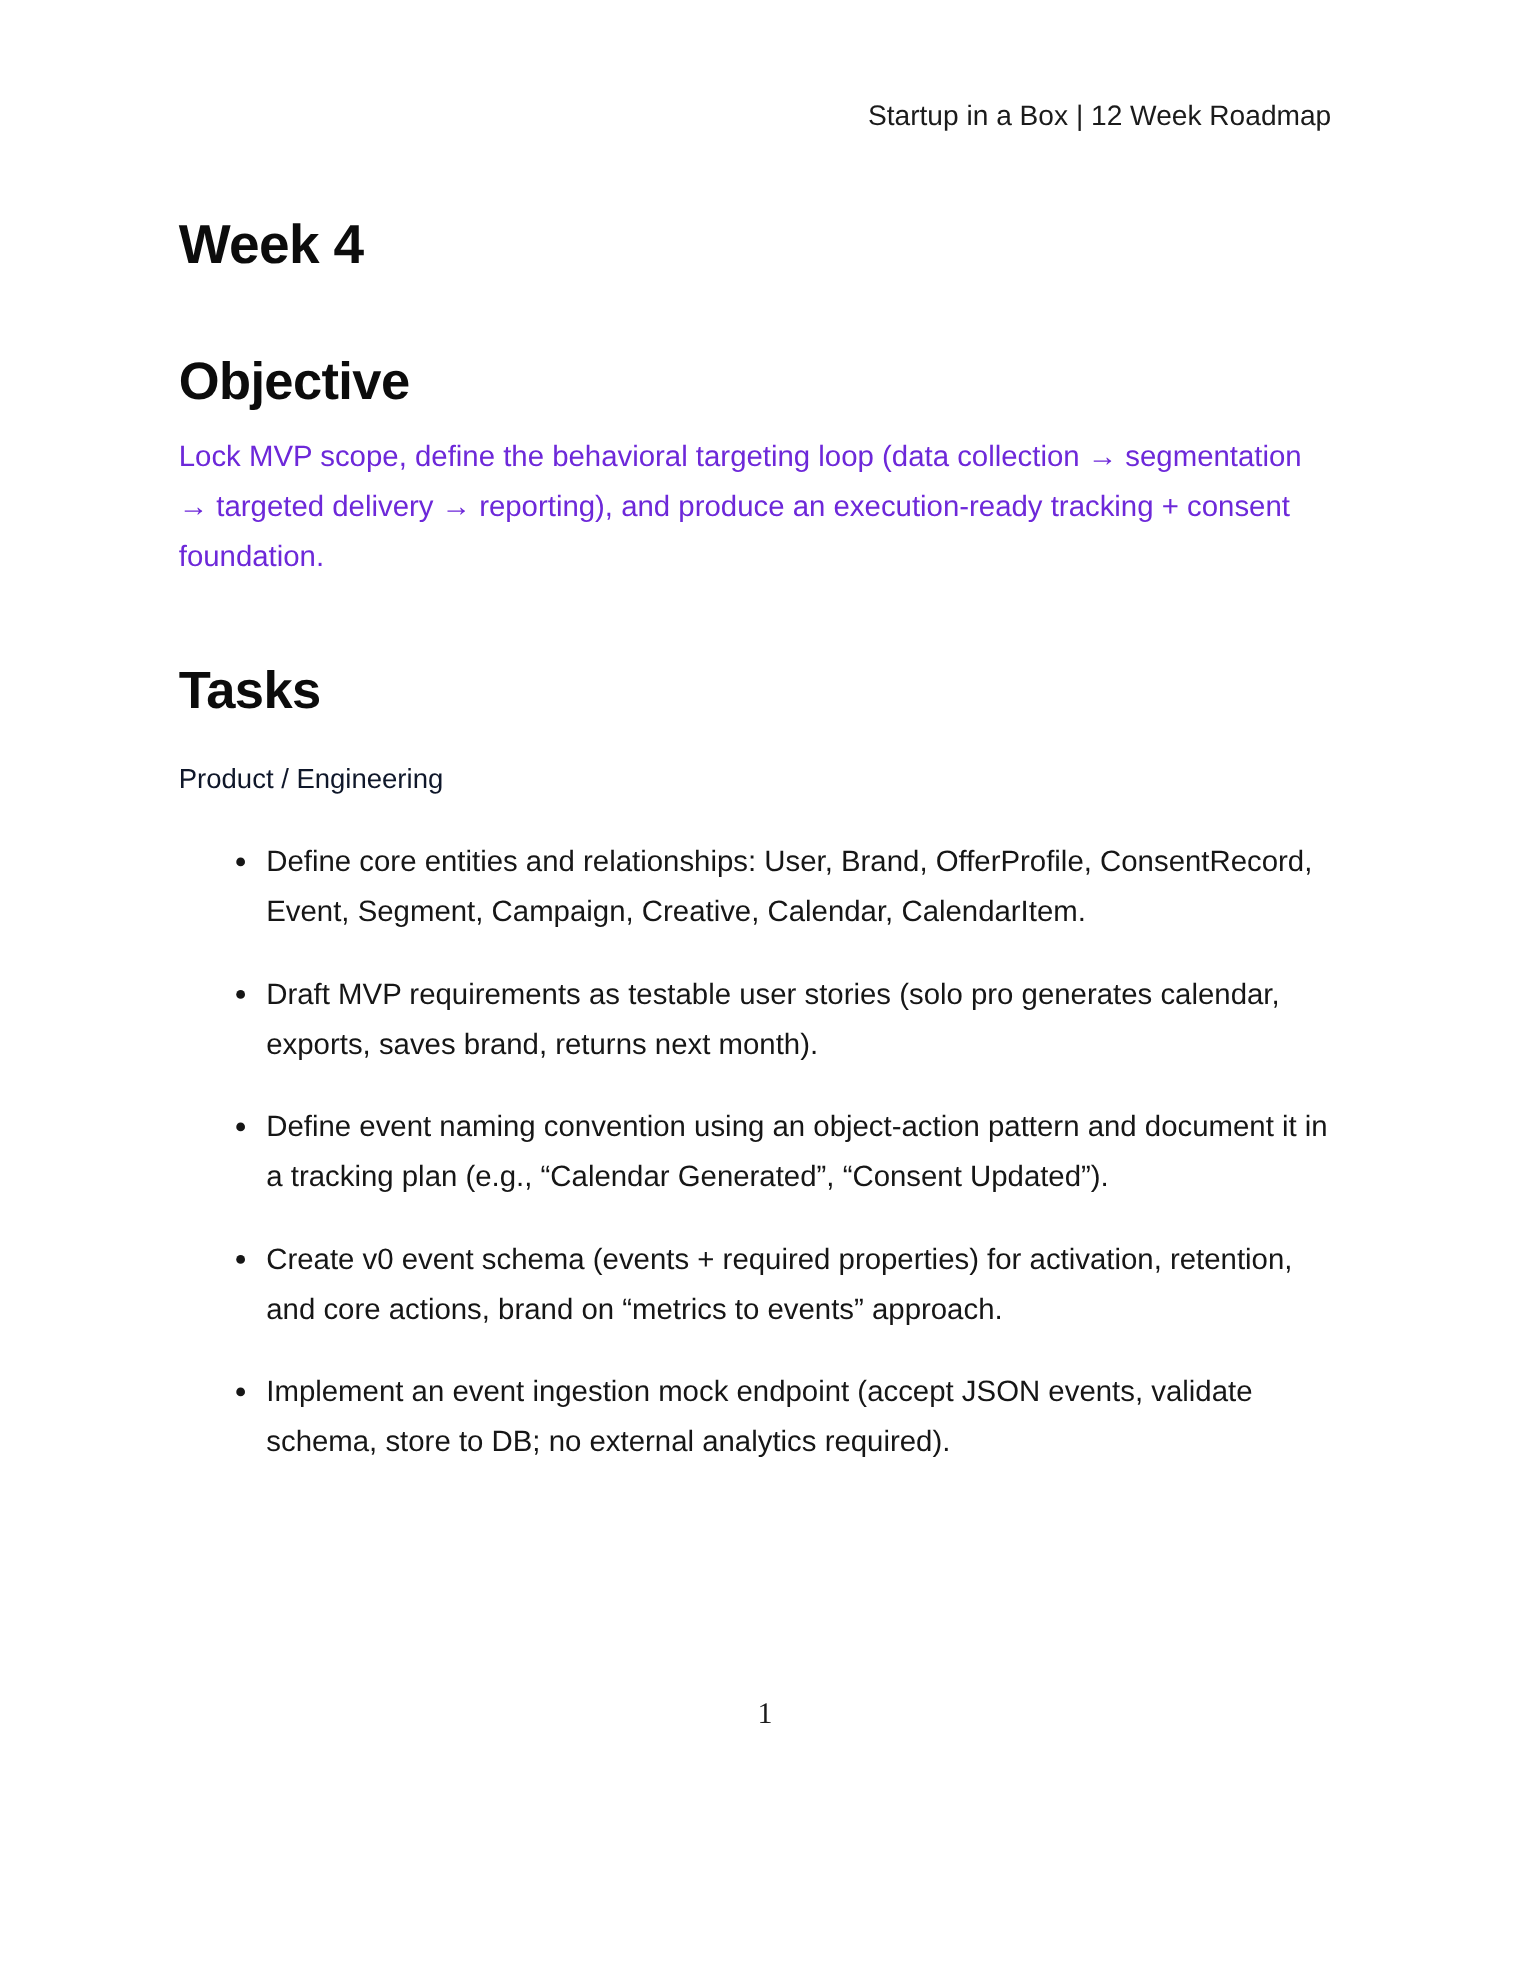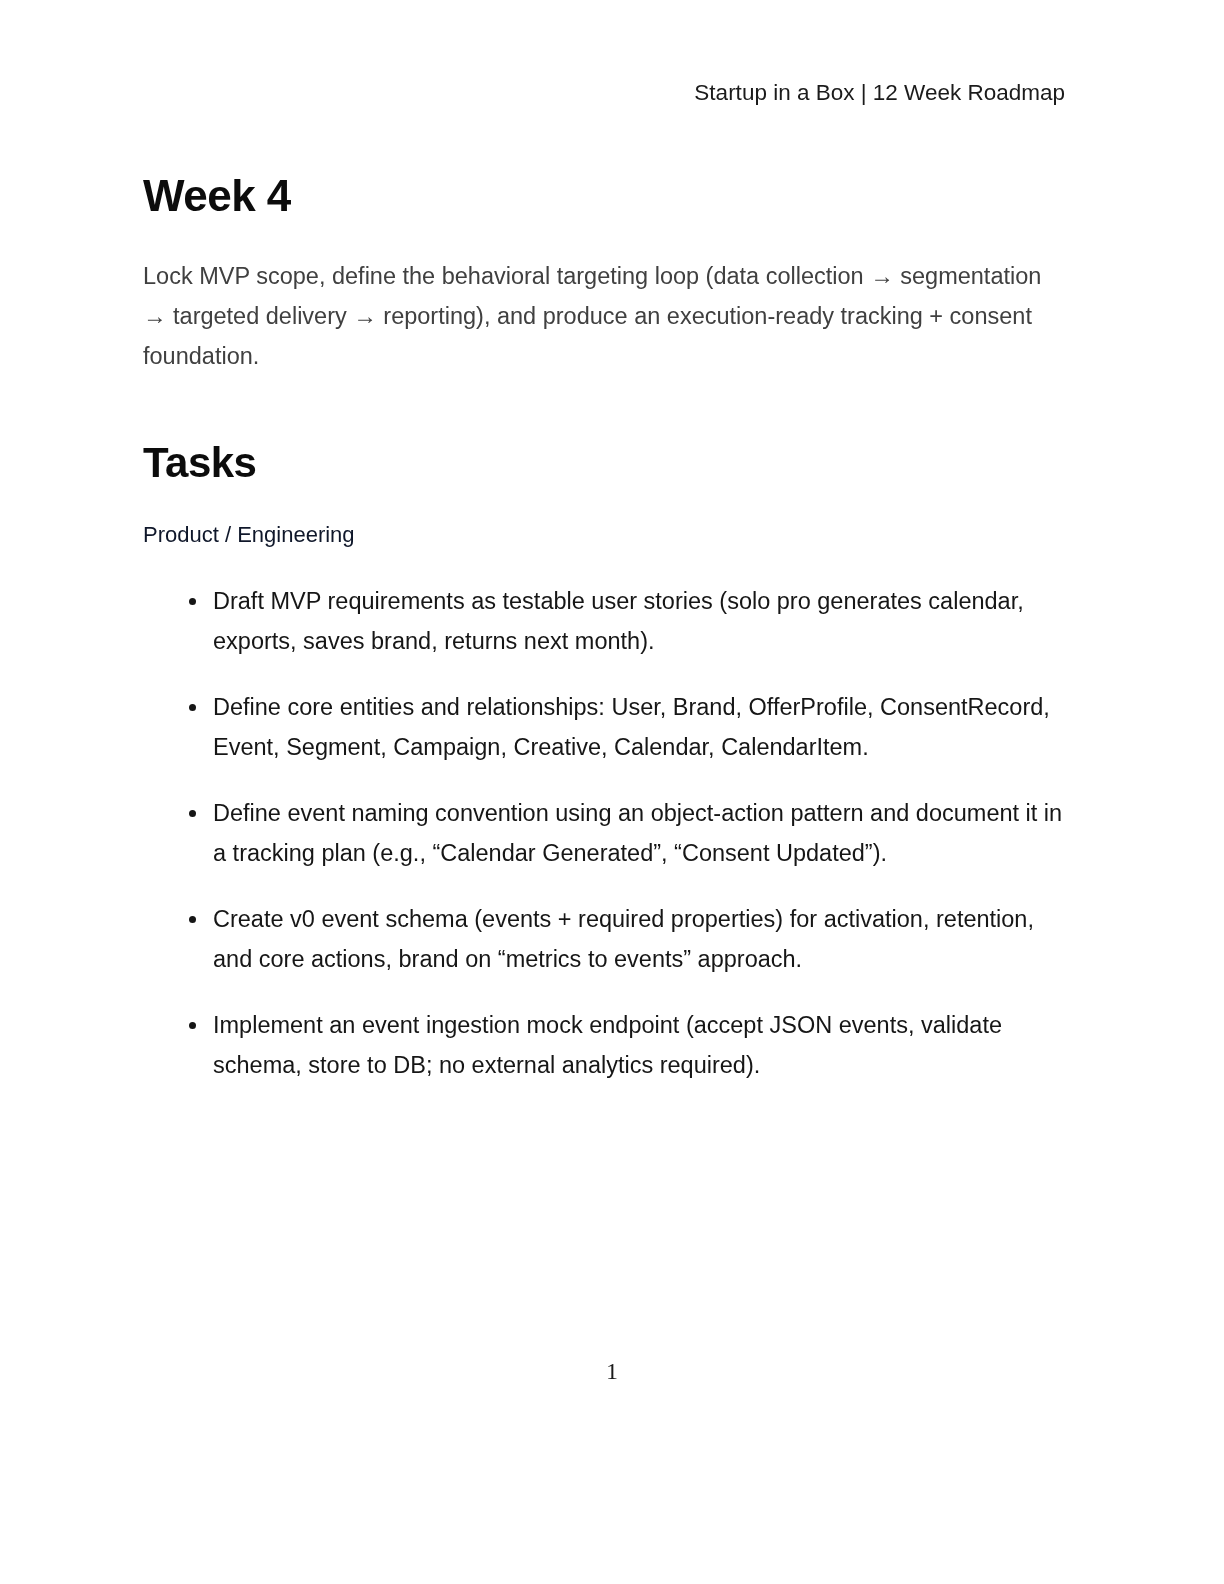--- a/index.html
+++ b/index.html
@@ -33,25 +33,25 @@
   h2.section-heading {
     font-size: 42px;
     line-height: 1.1;
     font-weight: 700;
     color: #0c0c0c;
     letter-spacing: -0.5px;
   }
   h2.objective-heading { margin-top: 62px; }
   h2.tasks-heading { margin-top: 64px; }
   p.body-paragraph {
-    margin-top: 36px;
+    margin-top: 16px;
     font-size: 23.5px;
     line-height: 40px;
     max-width: 930px;
-    color: #404040;
+    color: #6d28d9;
   }
   p.subheading {
     margin-top: 28px;
     font-size: 22px;
     line-height: 40px;
     color: #0f172a;
   }
   ul.task-list {
     list-style: none;
     margin-top: 22px;
@@ -90,30 +90,31 @@
 <body>
 
 <div class="page">
 
   <div class="running-header">
     <span>Startup in a Box | 12 Week Roadmap</span>
   </div>
 
   <h1 class="week-heading">Week 4</h1>
 
+  <h2 class="section-heading objective-heading">Objective</h2>
 
   <p class="body-paragraph">Lock MVP scope, define the behavioral targeting loop (data collection → segmentation → targeted delivery → reporting), and produce an execution-ready tracking + consent foundation.</p>
 
   <h2 class="section-heading tasks-heading">Tasks</h2>
 
   <p class="subheading">Product / Engineering</p>
 
   <ul class="task-list">
+    <li>Define core entities and relationships: User, Brand, OfferProfile, ConsentRecord, Event, Segment, Campaign, Creative, Calendar, CalendarItem.</li>
     <li>Draft MVP requirements as testable user stories (solo pro generates calendar, exports, saves brand, returns next month).</li>
-    <li>Define core entities and relationships: User, Brand, OfferProfile, ConsentRecord, Event, Segment, Campaign, Creative, Calendar, CalendarItem.</li>
     <li>Define event naming convention using an object-action pattern and document it in a tracking plan (e.g., “Calendar Generated”, “Consent Updated”).</li>
     <li>Create v0 event schema (events + required properties) for activation, retention, and core actions, brand on “metrics to events” approach.</li>
     <li>Implement an event ingestion mock endpoint (accept JSON events, validate schema, store to DB; no external analytics required).</li>
   </ul>
 
   <div class="page-number">1</div>
 
 </div>
 
 </body></html>

